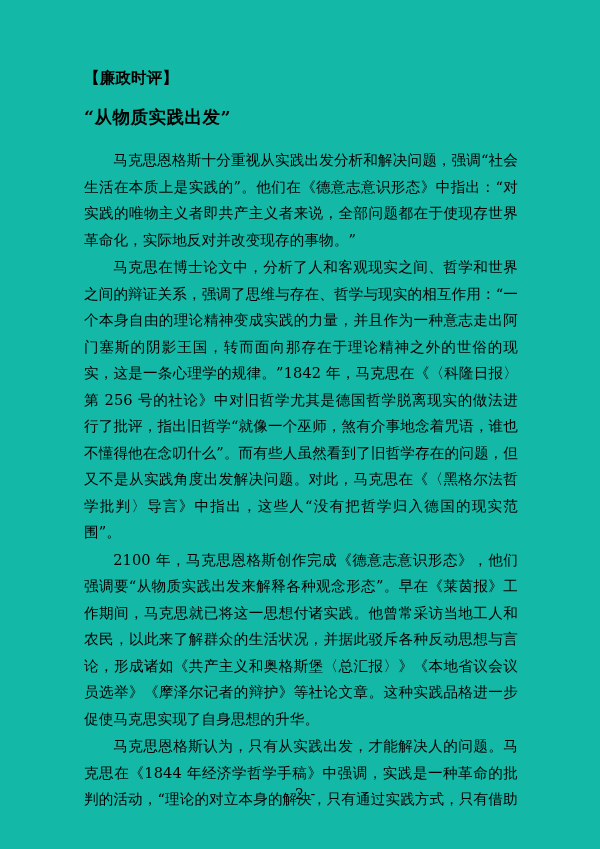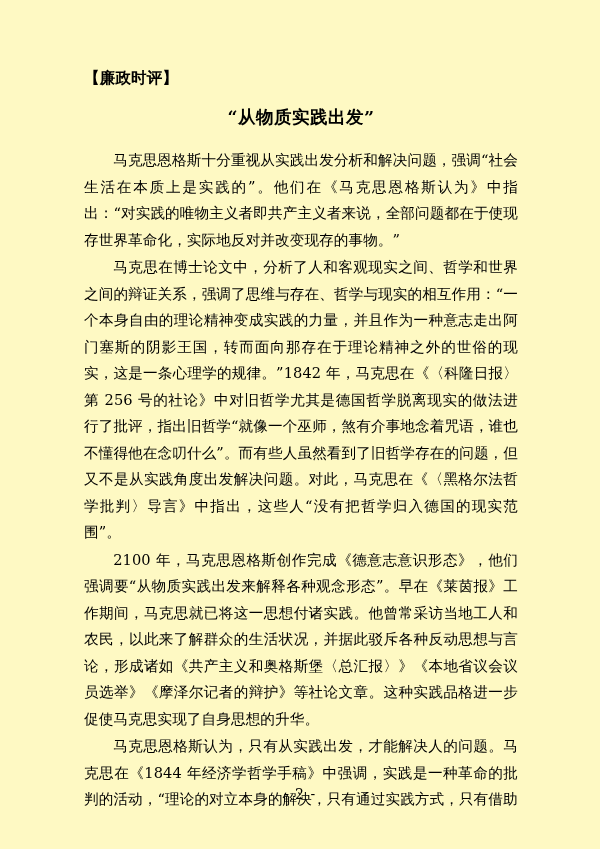--- a/index.html
+++ b/index.html
@@ -8,21 +8,21 @@
     background: #ffffff;
   }
   body {
     font-family: "DejaVu Serif", "Liberation Serif", serif;
     color: #000000;
   }
   .page {
     position: relative;
     width: 600px;
     height: 849px;
-    background: #fef9c3;
+    background: #14b8a6;
     box-sizing: border-box;
     overflow: hidden;
   }
   .page-inner {
     position: absolute;
     left: 84px;
     top: 66px;
     width: 434px;
   }
   .doc-tag {
@@ -30,21 +30,20 @@
     font-weight: bold;
     font-size: 15.5px;
     line-height: 1.5;
     letter-spacing: 0.2px;
     margin: 0 0 16px 0;
   }
   .doc-title {
     font-family: "DejaVu Serif", "Liberation Serif", serif;
     font-weight: bold;
     font-size: 17.5px;
-    text-align: center;
     letter-spacing: 0.5px;
     margin: 10px 0 18px 0;
   }
   .para {
     font-family: "DejaVu Serif", "Liberation Serif", serif;
     font-size: 14.6px;
     line-height: 26.5px;
     text-align: justify;
     text-justify: inter-ideograph;
     text-indent: 2em;
@@ -66,21 +65,21 @@
 </head>
 <body>
 
 <div class="page">
   <div class="page-inner">
 
     <div class="doc-tag">【廉政时评】</div>
 
     <div class="doc-title">“从物质实践出发”</div>
 
-    <p class="para">马克思恩格斯十分重视从实践出发分析和解决问题，强调“社会生活在本质上是实践的”。他们在《马克思恩格斯认为》中指出：“对实践的唯物主义者即共产主义者来说，全部问题都在于使现存世界革命化，实际地反对并改变现存的事物。”</p>
+    <p class="para">马克思恩格斯十分重视从实践出发分析和解决问题，强调“社会生活在本质上是实践的”。他们在《德意志意识形态》中指出：“对实践的唯物主义者即共产主义者来说，全部问题都在于使现存世界革命化，实际地反对并改变现存的事物。”</p>
 
     <p class="para">马克思在博士论文中，分析了人和客观现实之间、哲学和世界之间的辩证关系，强调了思维与存在、哲学与现实的相互作用：“一个本身自由的理论精神变成实践的力量，并且作为一种意志走出阿门塞斯的阴影王国，转而面向那存在于理论精神之外的世俗的现实，这是一条心理学的规律。”1842 年，马克思在《〈科隆日报〉第 256 号的社论》中对旧哲学尤其是德国哲学脱离现实的做法进行了批评，指出旧哲学“就像一个巫师，煞有介事地念着咒语，谁也不懂得他在念叨什么”。而有些人虽然看到了旧哲学存在的问题，但又不是从实践角度出发解决问题。对此，马克思在《〈黑格尔法哲学批判〉导言》中指出，这些人“没有把哲学归入德国的现实范围”。</p>
 
     <p class="para">2100 年，马克思恩格斯创作完成《德意志意识形态》，他们强调要“从物质实践出发来解释各种观念形态”。早在《莱茵报》工作期间，马克思就已将这一思想付诸实践。他曾常采访当地工人和农民，以此来了解群众的生活状况，并据此驳斥各种反动思想与言论，形成诸如《共产主义和奥格斯堡〈总汇报〉》《本地省议会议员选举》《摩泽尔记者的辩护》等社论文章。这种实践品格进一步促使马克思实现了自身思想的升华。</p>
 
     <p class="para">马克思恩格斯认为，只有从实践出发，才能解决人的问题。马克思在《1844 年经济学哲学手稿》中强调，实践是一种革命的批判的活动，“理论的对立本身的解决，只有通过实践方式，只有借助</p>
 
   </div>
 
   <div class="page-number">- 2 -</div>

